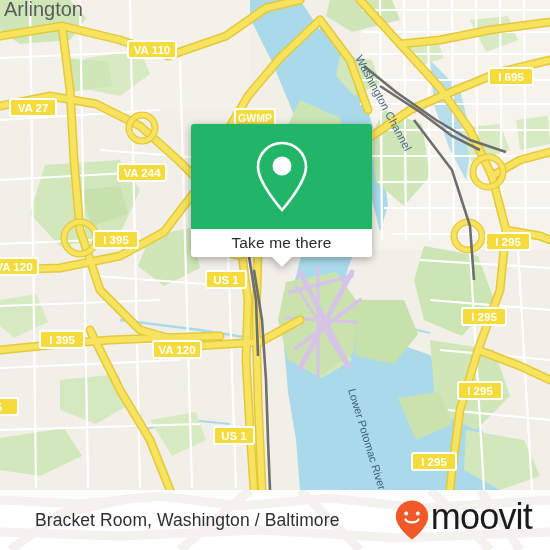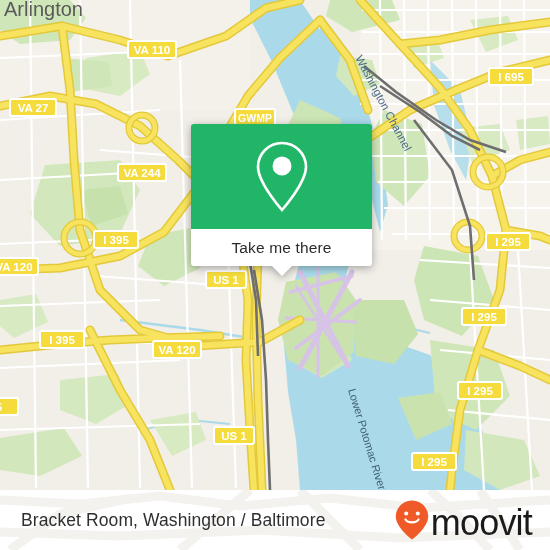--- a/index.html
+++ b/index.html
@@ -62,21 +62,21 @@
     filter: drop-shadow(0 2px 4px rgba(0,0,0,0.33));
   }
   .card-green {
     height: 105px;
     border-radius: 3px 3px 0 0;
     display: flex;
     align-items: center;
     justify-content: center;
   }
   .card-white {
-    height: 37px;
+    height: 28px;
     background: #ffffff;
     border-radius: 0 0 3px 3px;
     display: flex;
     align-items: center;
     justify-content: center;
     position: relative;
   }
   .card-label {
     font-size: 15.5px;
     color: #2b2b2b;
@@ -106,29 +106,29 @@
     display: flex;
     align-items: center;
     justify-content: space-between;
     overflow: hidden;
   }
   #footer-bgroads { position: absolute; left:0; top:0; }
   .footer-title {
     position: relative;
     font-size: 17.5px;
     color: #2f2f2f;
-    padding-left: 21px;
+    padding-left: 35px;
     letter-spacing: 0.1px;
     white-space: nowrap;
     z-index: 2;
   }
   .brand {
     position: relative;
     display: flex;
-    align-items: flex-end;
+    align-items: flex-start;
     padding-right: 18px;
     z-index: 2;
   }
   .brand-word {
     font-size: 36px;
     color: #1b1b1b;
     letter-spacing: -0.8px;
     font-weight: 400;
     line-height: 1;
     margin-left: 1px;

